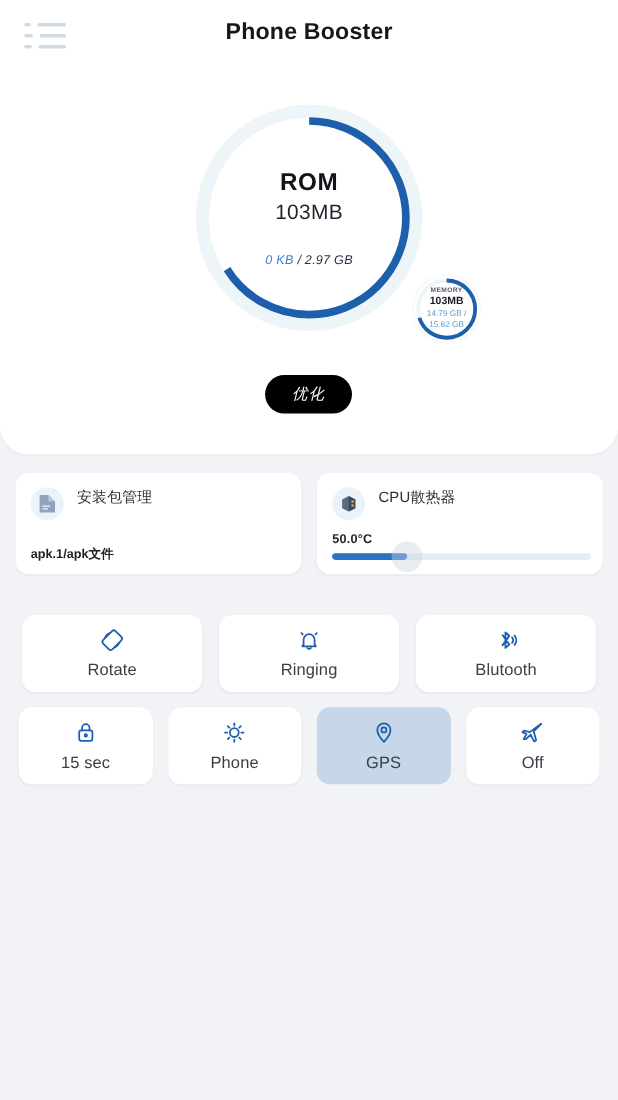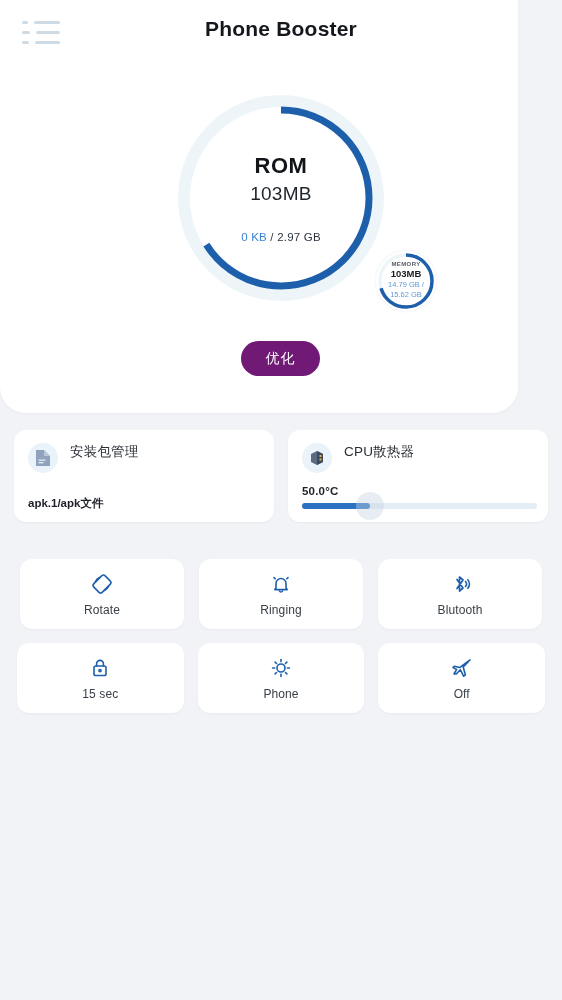--- a/index.html
+++ b/index.html
@@ -16,21 +16,21 @@
     position: relative;
     width: 562px;
     height: 1000px;
     background: #f1f3f6;
   }
 
   
   .top-panel {
     position: absolute;
     left: 0; top: 0;
-    width: 518px;
+    width: 562px;
     height: 413px;
     background: #ffffff;
     border-bottom-left-radius: 26px;
     border-bottom-right-radius: 26px;
     box-shadow: 0 1px 3px rgba(0,0,0,0.04);
   }
 
   
   .header {
     position: absolute;
@@ -121,20 +121,21 @@
     font-weight: 500;
     color: #1e242b;
     letter-spacing: 0.3px;
   }
   .gauge-sub {
     margin-top: 26px;
     font-size: 11.5px;
     font-weight: 500;
     color: #2c3440;
     letter-spacing: 0.2px;
+    font-style: italic;
   }
   .gauge-sub .used { color: #3b82d6; }
 
   
   .mini-gauge {
     position: absolute;
     left: 376px; top: 251px;
     width: 60px; height: 60px;
   }
   .mini-halo {
@@ -300,21 +301,21 @@
     display: flex;
     flex-direction: column;
     align-items: center;
     justify-content: center;
     gap: 7px;
     cursor: pointer;
     box-shadow: 0 1px 2px rgba(40,60,90,0.05);
   }
   .tile.active { background: #c7d7ea; box-shadow: none; }
   .tile-label {
-    font-size: 12px;
+    font-size: 15px;
     color: #3a4048;
     letter-spacing: 0.1px;
   }
   .tile-icon { line-height: 0; }
   svg { display: block; }
 </style>
 </head>
 <body>
 
 <div id="app">
@@ -362,21 +363,21 @@
         <circle id="mem-arc" cx="30" cy="30" r="26" fill="none" stroke="#1e5fac" stroke-width="3.5" transform="rotate(-90 30 30)" stroke-dasharray="114.35397259066848 163.36281798666926"></circle>
       </svg>
       <div class="mini-center">
         <div class="mini-label">MEMORY</div>
         <div class="mini-value">103MB</div>
         <div class="mini-sub">14.79 GB /</div>
         <div class="mini-sub">15.62 GB</div>
       </div>
     </div>
 
-    <button class="optimize-btn" style="background: #701a75;">优化</button>
+    <button class="optimize-btn" style="background: #000000; font-style: italic;">优化</button>
   </div>
 
   <div class="cards-row">
 
     <div class="info-card">
       <div class="card-head">
         <span class="card-icon-circle">
           <svg width="16" height="18" viewBox="0 0 16 18">
             <path d="M1 1 h8 l6 6 v10 a0 0 0 0 1 0 0 h-14 z" fill="#8fa3bd"></path>
             <path d="M9 1 l6 6 h-6 z" fill="#b9c8da"></path>
@@ -468,20 +469,29 @@
             <path d="M6.1 6.1 L7.5 7.5"></path>
               <path d="M16.5 16.5 L17.9 17.9"></path>
             <path d="M17.9 6.1 L16.5 7.5"></path>
               <path d="M7.5 16.5 L6.1 17.9"></path>
           </g>
         </svg>
       </span>
       <span class="tile-label">Phone</span>
     </div>
 
+    <div class="tile active" style="background: rgb(199, 215, 234);">
+      <span class="tile-icon">
+        <svg width="24" height="24" viewBox="0 0 24 24" fill="none" stroke="#1e5fac" stroke-width="1.6">
+          <path d="M12 3.6 a6 6 0 0 1 6 6 c0 4.4 -6 10.8 -6 10.8 s-6 -6.4 -6 -10.8 a6 6 0 0 1 6 -6 z" stroke-linejoin="round"></path>
+          <circle cx="12" cy="9.6" r="2.3"></circle>
+        </svg>
+      </span>
+      <span class="tile-label">GPS</span>
+    </div>
 
     <div class="tile">
       <span class="tile-icon">
         <svg width="24" height="24" viewBox="0 0 24 24" fill="none" stroke="#1e5fac" stroke-width="1.6">
           <path d="M20 4 L13.2 11 L15.4 19 L13.6 20.2 L10.4 13.8 L6.2 18 H4 L6.6 13.4 L3 11.6 L4.4 10.2 L9.6 11.6 L20 4 Z" stroke-linejoin="round"></path>
         </svg>
       </span>
       <span class="tile-label">Off</span>
     </div>
   </div>

